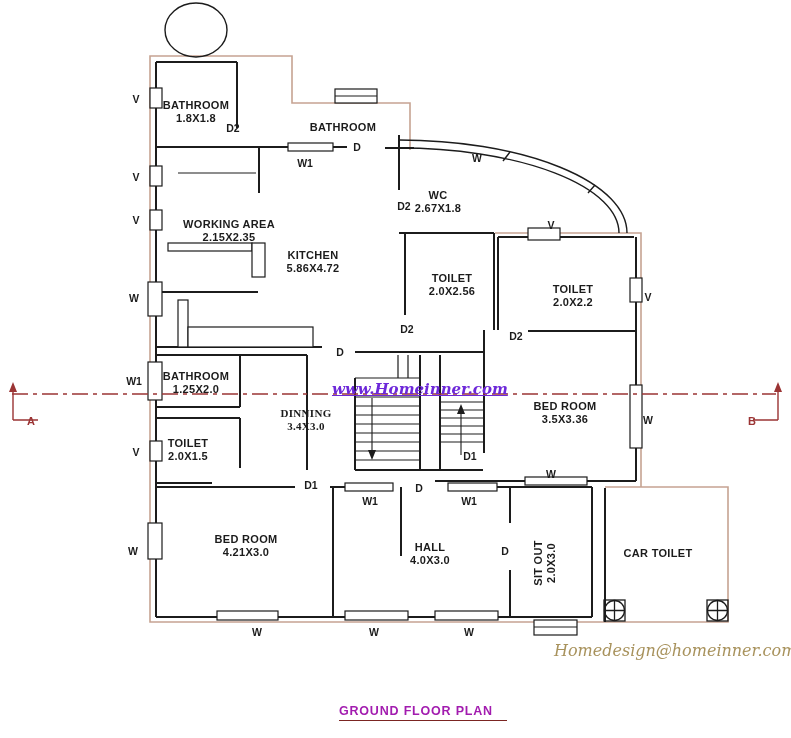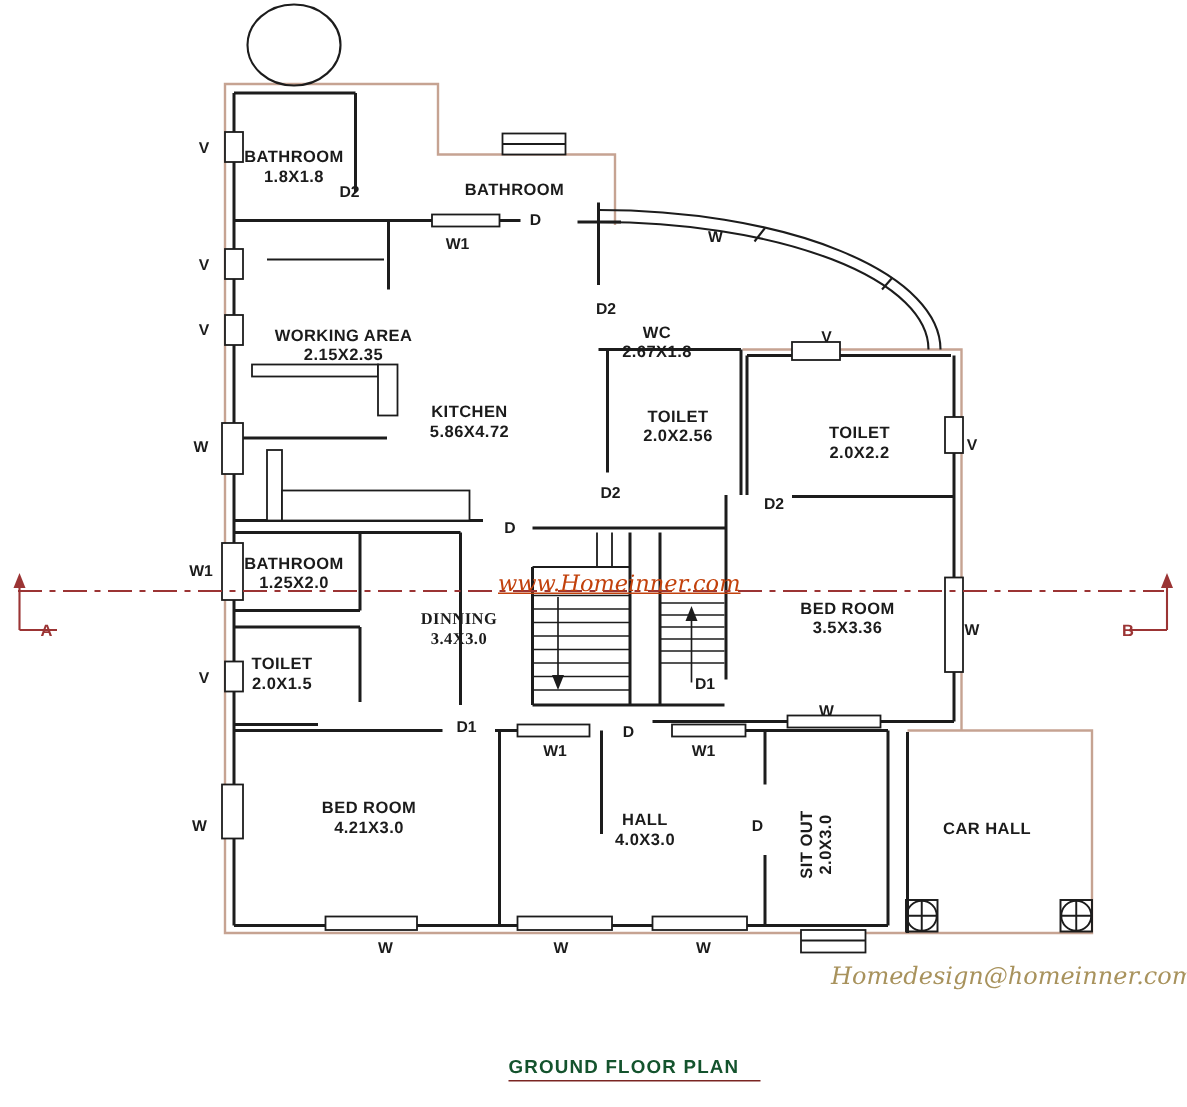--- a/index.html
+++ b/index.html
@@ -14,31 +14,31 @@
     letter-spacing:.3px;white-space:nowrap;
   }
   .room-label.rot{transform:translate(-50%,-50%) rotate(-90deg);}
   .opening-label{
     position:absolute;transform:translate(-50%,-50%);
     font-size:10.5px;font-weight:bold;color:#1b1b1b;white-space:nowrap;
   }
   .opening-label.red{color:#9b3434;font-size:11px;}
   #center-watermark{
     position:absolute;left:332px;top:380px;
-    font-family:"DejaVu Serif",serif;font-style:italic;font-weight:normal;
-    font-size:15px;color:#c2410c;text-decoration:underline;white-space:nowrap;
+    font-family:"DejaVu Serif",serif;font-style:italic;font-weight:bold;
+    font-size:15px;color:#6d28d9;text-decoration:underline;white-space:nowrap;
   }
   #footer-watermark{
     position:absolute;left:554px;top:641px;
     font-family:"DejaVu Serif",serif;font-style:italic;
     font-size:16px;color:#a8925c;white-space:nowrap;
   }
   #plan-title{
     position:absolute;left:339px;top:704px;
-    font-size:12.5px;font-weight:bold;letter-spacing:.8px;color:#14532d;
+    font-size:12.5px;font-weight:bold;letter-spacing:.8px;color:#a21caf;
     border-bottom:1.5px solid #7b2522;padding:0 14px 2px 0;white-space:nowrap;
   }
 </style>
 </head>
 <body>
 
 <div id="canvas">
 
   <svg id="plan-svg" width="791" height="738" viewBox="0 0 791 738">
 
@@ -146,25 +146,25 @@
         <div>BATHROOM</div>
         <div>1.8X1.8</div>
       </div>
       <div class="room-label" style="left: 343px; top: 121px;">
         <div>BATHROOM</div>
       </div>
       <div class="room-label" style="left: 229px; top: 194px; margin-top: 24px;">
         <div>WORKING AREA</div>
         <div>2.15X2.35</div>
       </div>
-      <div class="room-label" style="left: 313px; top: 249px; margin-top: 20px;">
+      <div class="room-label" style="left: 313px; top: 249px;">
         <div>KITCHEN</div>
         <div>5.86X4.72</div>
       </div>
-      <div class="room-label" style="left: 438px; top: 216px;">
+      <div class="room-label" style="left: 438px; top: 189px;">
         <div>WC</div>
         <div>2.67X1.8</div>
       </div>
       <div class="room-label" style="left: 452px; top: 272px;">
         <div>TOILET</div>
         <div>2.0X2.56</div>
       </div>
       <div class="room-label" style="left: 573px; top: 283px;">
         <div>TOILET</div>
         <div>2.0X2.2</div>
@@ -191,21 +191,21 @@
       </div>
       <div class="room-label" style="left: 430px; top: 541px;">
         <div>HALL</div>
         <div>4.0X3.0</div>
       </div>
       <div class="room-label rot" style="left: 545px; top: 563px;">
         <div>SIT OUT</div>
         <div>2.0X3.0</div>
       </div>
       <div class="room-label" style="left: 658px; top: 547px;">
-        <div>CAR HALL</div>
+        <div>CAR TOILET</div>
       </div>
       <span class="opening-label" style="left: 136px; top: 99px;">V</span>
       <span class="opening-label" style="left: 136px; top: 177px;">V</span>
       <span class="opening-label" style="left: 136px; top: 220px;">V</span>
       <span class="opening-label" style="left: 134px; top: 298px;">W</span>
       <span class="opening-label" style="left: 134px; top: 381px;">W1</span>
       <span class="opening-label" style="left: 136px; top: 452px;">V</span>
       <span class="opening-label" style="left: 133px; top: 551px;">W</span>
       <span class="opening-label" style="left: 233px; top: 128px;">D2</span>
       <span class="opening-label" style="left: 305px; top: 163px;">W1</span>

